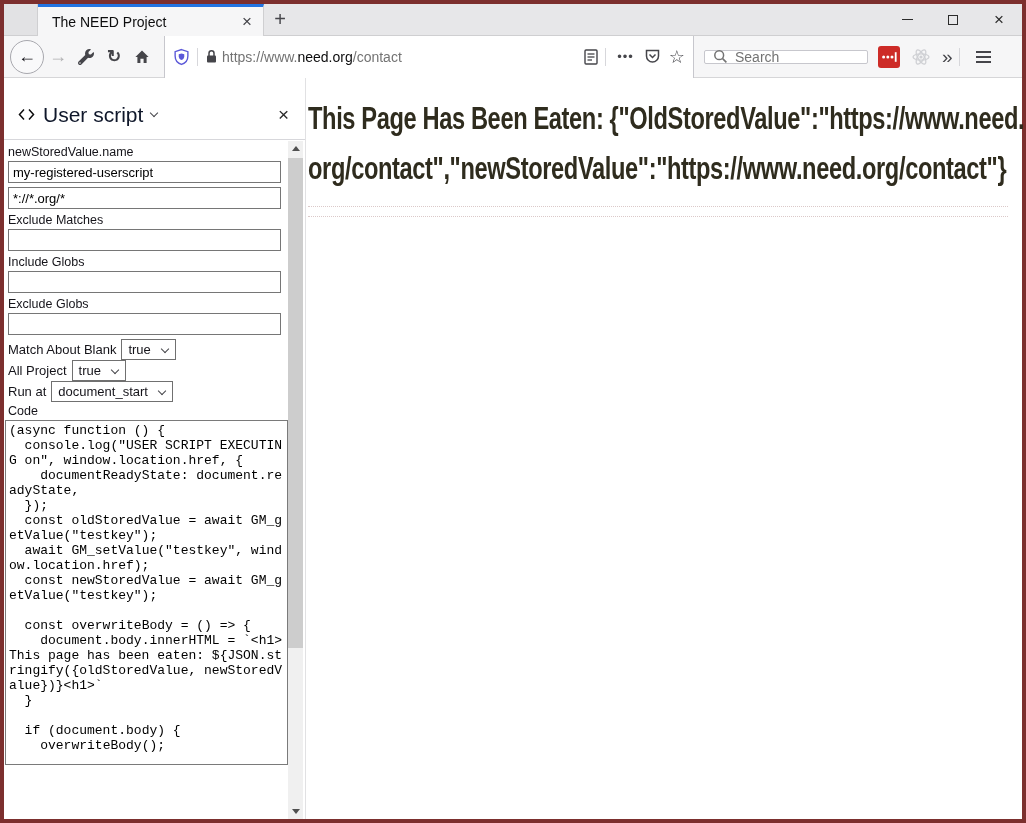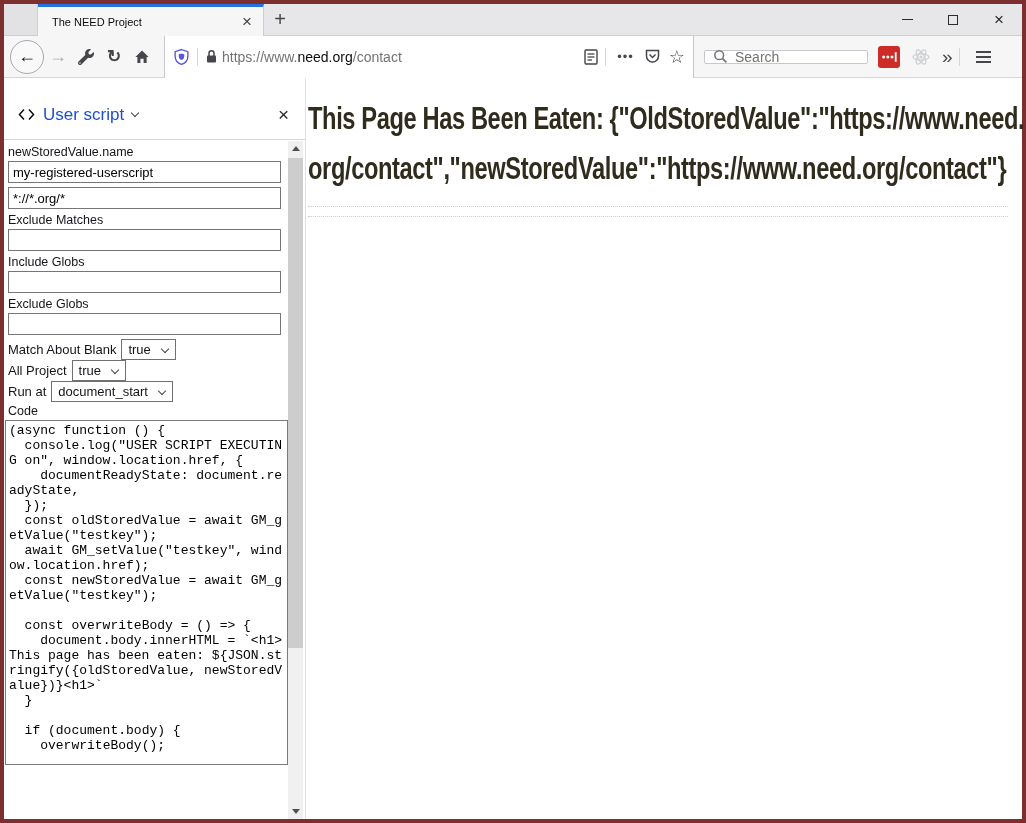--- a/index.html
+++ b/index.html
@@ -5,21 +5,21 @@
   * { box-sizing: border-box; margin: 0; padding: 0; }
   html, body { width: 1026px; height: 823px; overflow: hidden; }
   body { font-family: "Liberation Sans", sans-serif; background: #fff; }
 
   .window { width: 1026px; height: 823px; border: 4px solid #7c2f2e; position: relative; background: #fff; display: flex; flex-direction: column; }
 
   
   .titlebar { height: 32px; background: #e7e7e9; border-bottom: 1px solid #cfcfd1; display: flex; align-items: stretch; position: relative; flex: 0 0 32px; }
   .tab-spacer { width: 34px; background: #e2e2e4; border-right: 1px solid #cfcfd1; }
   .tab { width: 226px; background: #f6f6f7; border-top: 3px solid #2374e1; border-right: 1px solid #cfcfd1; display: flex; align-items: center; padding: 0 8px 0 14px; margin-bottom: -1px; }
-  .tab-title { font-size: 11px; color: #0c0c0d; flex: 1 1 auto; white-space: nowrap; overflow: hidden; }
+  .tab-title { font-size: 14px; color: #0c0c0d; flex: 1 1 auto; white-space: nowrap; overflow: hidden; }
   .tab-close { font-size: 17px; color: #45454a; line-height: 1; padding: 0 3px; cursor: default; }
   .newtab-btn { width: 32px; display: flex; align-items: center; justify-content: center; font-size: 20px; color: #45454a; }
   .win-controls { margin-left: auto; display: flex; }
   .win-btn { width: 46px; display: flex; align-items: center; justify-content: center; }
   .minimize-bar { width: 11px; height: 1.5px; background: #2b2b2b; }
   .maximize-box { width: 10px; height: 10px; border: 1.4px solid #2b2b2b; }
   .win-close-x { font-size: 17px; color: #2b2b2b; line-height: 1; }
 
   
   .toolbar { height: 42px; background: #f6f6f7; border-bottom: 1px solid #d6d6d8; display: flex; align-items: center; padding: 0 8px 0 6px; flex: 0 0 42px; }
@@ -43,21 +43,21 @@
   .overflow-g { font-size: 19px; color: #45454a; margin-left: 10px; }
   .hamburger { margin-left: 10px; display: flex; flex-direction: column; gap: 3px; }
   .hamburger span { display: block; width: 15px; height: 2px; background: #45454a; }
 
   
   .content { flex: 1 1 auto; display: flex; min-height: 0; }
 
   
   .sidebar { width: 302px; flex: 0 0 302px; border-right: 1px solid #e1e1e3; background: #fff; position: relative; display: flex; flex-direction: column; }
   .sb-header { height: 62px; border-bottom: 1px solid #d7d7db; display: flex; align-items: center; padding: 22px 12px 10px 14px; flex: 0 0 62px; }
-  .sb-title { font-size: 17px; color: #1d4ed8; margin: 0 8px; }
+  .sb-title { font-size: 21px; color: #0f172a; margin: 0 8px; }
   .chev-sm { width: 6px; height: 6px; border-right: 1.5px solid #45454a; border-bottom: 1.5px solid #45454a; transform: rotate(45deg); margin-top: -3px; }
   .sb-close { margin-left: auto; font-size: 19px; color: #2b2b2b; line-height: 1; padding: 0 4px; }
   .sb-body { flex: 1 1 auto; position: relative; overflow: hidden; padding: 5px 20px 0 4px; }
   .fld-label { font-size: 12.5px; color: #15141a; margin-bottom: 2px; }
   .fld-input { display: block; width: 273px; height: 22px; border: 1px solid #767676; font-size: 13px; padding: 1px 4px; margin-bottom: 4px; font-family: "Liberation Sans", sans-serif; color: #000; }
   .sel-row { display: flex; align-items: center; height: 21px; font-size: 13px; color: #15141a; white-space: nowrap; }
   .sel-box { display: inline-flex; align-items: center; border: 1px solid #707070; height: 21px; padding: 0 7px 0 6px; margin-left: 5px; background: #fff; }
   .sel-box .chev-sm { margin-left: 11px; margin-top: -2px; border-color: #45454a; }
   .code-label { font-size: 12.5px; color: #15141a; margin-top: 2px; margin-bottom: 2px; }
   .code-area { display: block; width: 283px; height: 345px; margin-left: -3px; border: 1px solid #7a7a7a; resize: none; font-family: "Liberation Mono", monospace; font-size: 13px; line-height: 15px; padding: 2px 0 2px 3px; color: #000; overflow-y: scroll; overflow-x: hidden; white-space: pre-wrap; word-break: break-all; background: #fff; }

